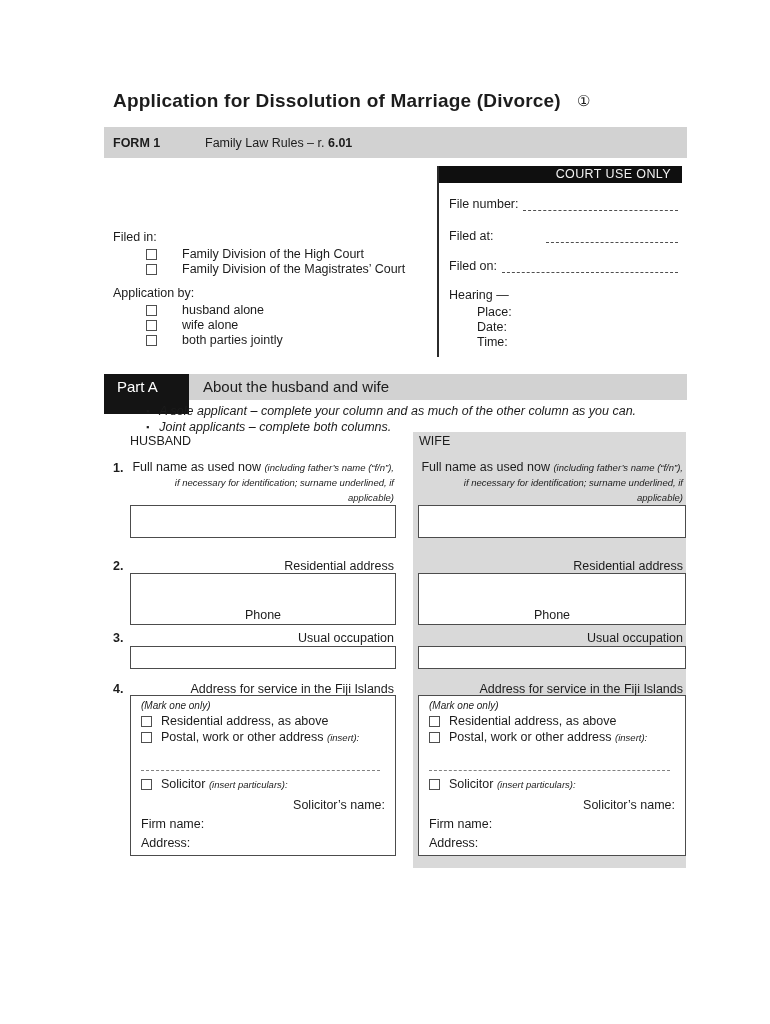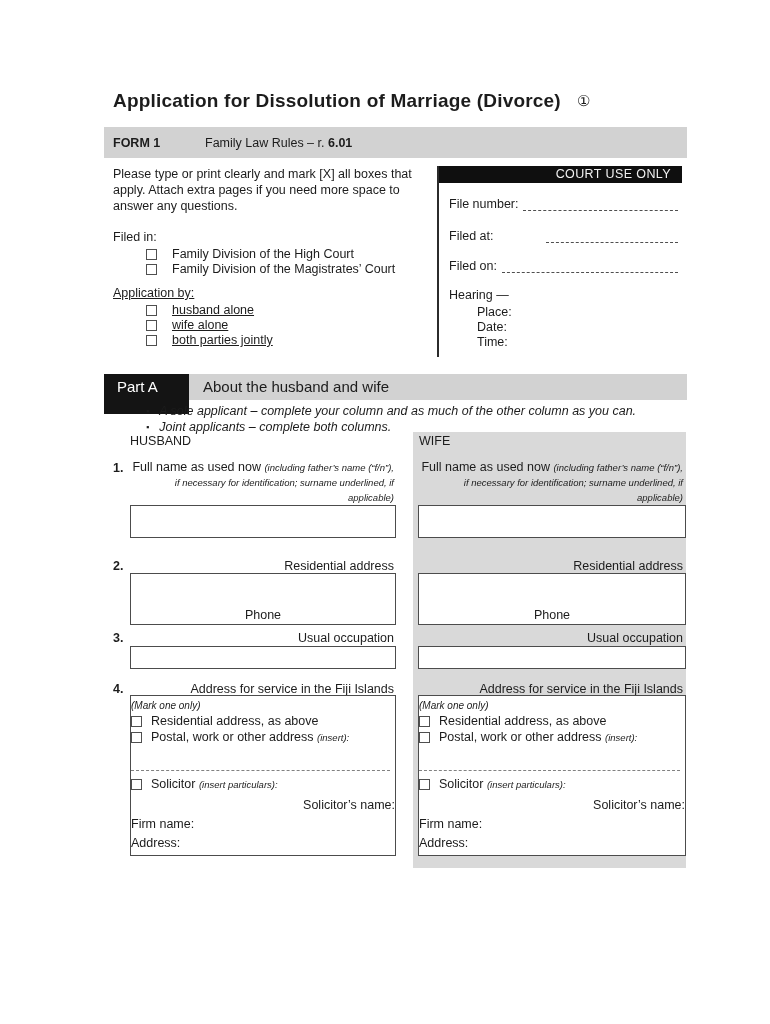--- a/index.html
+++ b/index.html
@@ -14,21 +14,21 @@
   .doc-title .marker { font-weight:normal; font-size:15px; margin-left:16px; vertical-align:1px; }
   .formbar { position:absolute; left:104px; top:127px; width:583px; height:31px; background:#d2d2d2;
              display:flex; align-items:center; padding-left:9px; font-size:12.5px; }
   .formbar .flabel { font-weight:bold; width:92px; }
   .formbar b { font-weight:bold; }
 
   
   .instructions { position:absolute; left:113px; top:166px; width:330px; font-size:12.5px; line-height:16px; }
   .chk-group { position:absolute; left:113px; font-size:12.5px; }
   .chk-group .g-label { line-height:15px; margin-bottom:2px; }
-  .chk-row { display:flex; align-items:center; gap:15px; margin:0 0 1px 33px; line-height:14px;text-align:center; }
+  .chk-row { display:flex; align-items:center; gap:25px; margin:0 0 1px 33px; line-height:14px;text-align:center; }
   .chk { width:11px; height:11px; border:1px solid #4f4f4f; background:#fff; flex:0 0 auto; }
 
   
   .court { position:absolute; left:437px; top:166px; width:245px; height:191px; border-left:2px solid #2b2b2b; }
   .court-bar { height:17px; background:#0f0f0f; color:#f2f2f2; font-size:12.5px; text-align:right;
                padding-right:11px; line-height:17px; letter-spacing:.4px; }
   .court-row { position:absolute; left:10px; right:4px; display:flex; align-items:flex-end; font-size:12.5px; }
   .court-row .fill-line { flex:1; border-bottom:1px dashed #4f4f4f; height:13px; margin-left:5px; }
   .cr1 { top:31px; } .cr2 { top:63px;gap:48px; } .cr3 { top:93px; }
   .court-hearing { position:absolute; left:10px; top:122px; font-size:12.5px; line-height:15px; }
@@ -51,21 +51,21 @@
   .qnum { position:absolute; left:113px; font-size:12.5px; font-weight:bold; }
   .qlabel { position:absolute; font-size:12.5px; line-height:14px;text-align:right; }
   .qnote { font-style:italic; font-size:9.5px; }
   .hx { left:130px; width:264px; } .wx { left:419px; width:264px; }
 
   .inputbox { position:absolute; background:#fff; border:1px solid #4c4c4c; }
   .namebox { top:505px; height:33px; }
   .resbox  { top:573px; height:52px; display:flex; align-items:flex-end; justify-content:center;
              font-size:12.5px; padding-bottom:2px; }
   .occbox  { top:646px; height:23px; }
-  .svcbox  { top:695px; height:161px; padding:4px 0; font-size:12.5px; }
+  .svcbox  { top:695px; height:161px; padding:4px 10px; font-size:12.5px; }
   .hbox { left:130px; width:266px; } .wbox { left:418px; width:268px; }
 
   .mark-one { font-style:italic; font-size:10px; line-height:12px; margin-bottom:2px; }
   .svc-row { display:flex; align-items:center; gap:9px; line-height:15px; margin:1px 0; }
   .svc-spacer { height:24px; }
   .sep-line { border-top:1px dashed #818181; margin:0 0 6px 0; width:98%; }
   .svc-line { line-height:19px; }
   .svc-line.first { margin-top:4px;text-align:right; }
 </style>
 </head>
@@ -75,35 +75,34 @@
 
   <div class="doc-title">
     <span>Application for Dissolution of Marriage (Divorce)</span><span class="marker">①</span>
   </div>
 
   <div class="formbar">
     <span class="flabel">FORM 1</span>
     <span><span>Family Law Rules – r. </span><b>6.01</b></span>
   </div>
 
-  <div class="instructions">Please type or print clearly and mark [X] all boxes that apply.  Attach extra pages if you need more space to answer any questions.</div>
 
   <div class="chk-group" style="top:230px;">
     <div class="g-label">Filed in:</div>
     <div class="chk-row">
       <span class="chk"></span>
       <span>Family Division of the High Court</span>
     </div>
     <div class="chk-row">
       <span class="chk"></span>
       <span>Family Division of the Magistrates’ Court</span>
     </div>
   </div>
 
-  <div class="chk-group" style="top:286px;text-decoration:underline;">
+  <div class="chk-group" style="top:286px;">
     <div class="g-label">Application by:</div>
     <div class="chk-row">
       <span class="chk"></span>
       <span>husband alone</span>
     </div>
     <div class="chk-row">
       <span class="chk"></span>
       <span>wife alone</span>
     </div>
     <div class="chk-row">

